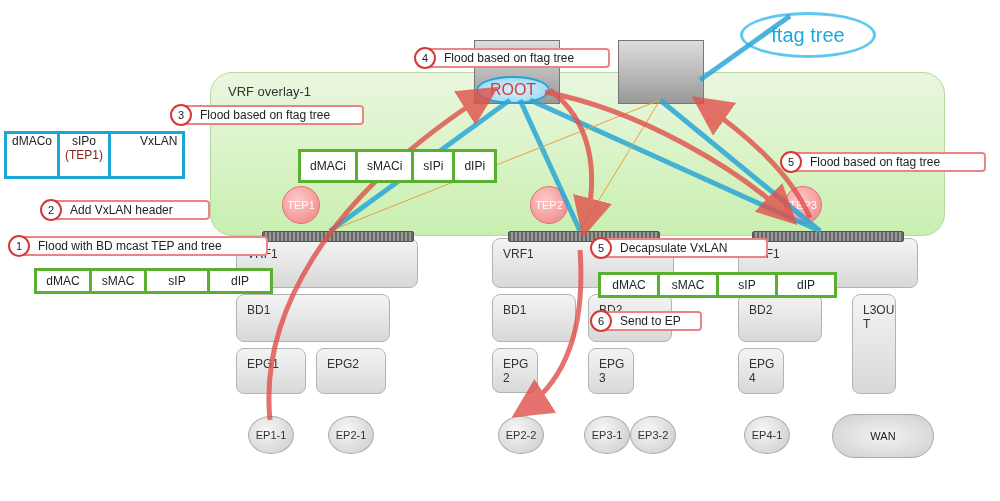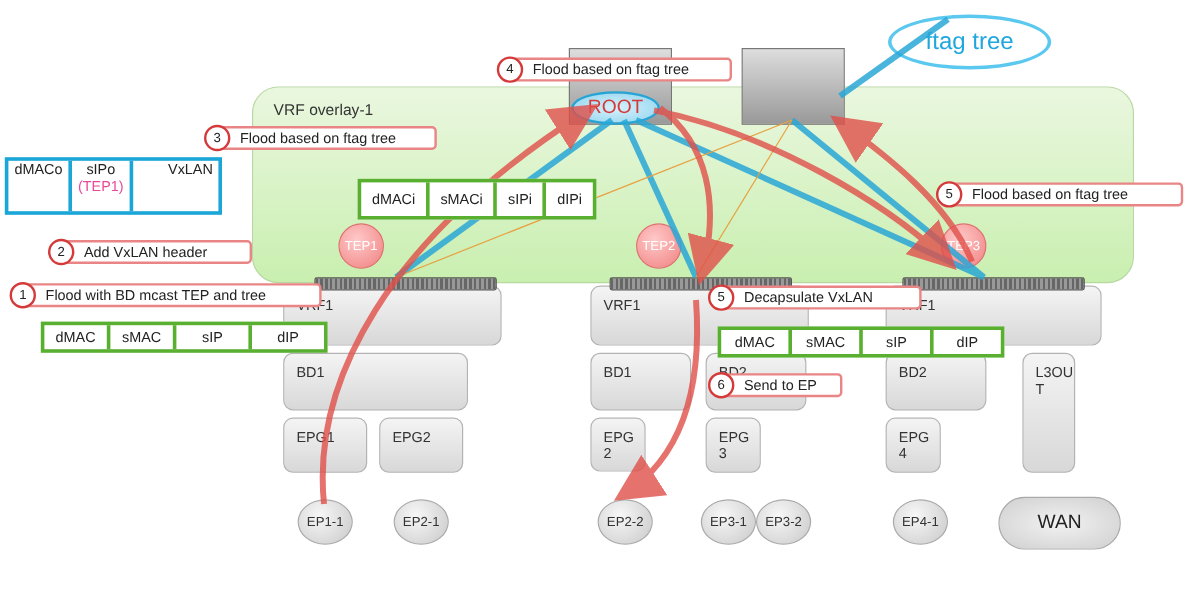--- a/index.html
+++ b/index.html
@@ -23,37 +23,37 @@
             border: 1px solid #555; border-radius: 2px; }
   .step { position: absolute; height: 20px; background: #fff; border: 2px solid #e98585;
           border-radius: 4px; font-size: 12px; display: flex; align-items: center; padding-right: 8px; box-sizing: border-box; }
   .step .num { width: 18px; height: 18px; border-radius: 50%; border: 2px solid #d43a3a; background:#fff;
                font-size: 11px; display: flex; align-items: center; justify-content: center; margin-left: -12px; margin-right: 8px; }
   .hdr-outer { position: absolute; left: 4px; top: 131px; height: 42px; display: flex; border: 3px solid #1ba6d8;
                background: #fff; }
   .hdr-outer .cell { border-right: 3px solid #1ba6d8; font-size: 12px; display:flex; flex-direction: column;
                      align-items:center; justify-content:flex-start; padding: 0 5px; }
   .hdr-outer .cell:last-child { border-right: none; margin-left: 24px; }
-  .red { color: #ec4899; }
+  .red { color: #7f1d1d; }
   .small { font-size: 8px; }
   .hdr-inner { position: absolute; left: 298px; top: 149px; height: 28px; display: flex; border: 3px solid #59b030; background:#fff; }
   .hdr-inner .cell { border-right: 3px solid #59b030; font-size: 12px; display:flex; align-items:center; justify-content:center; padding: 0 9px; }
   .hdr-inner .cell:last-child { border-right: none; }
   .green-hdr { position: absolute; height: 20px; display: flex; border: 3px solid #59b030; background:#fff; }
   .green-hdr .cell { border-right: 3px solid #59b030; font-size: 12px; display:flex; align-items:center; justify-content:center; }
   .green-hdr .cell:last-child { border-right: none; }
   .spine { position: absolute; background: linear-gradient(#ddd, #999); border: 1px solid #777; }
   .root { position: absolute; left: 476px; top: 76px; width: 70px; height: 24px; border-radius: 50%;
           background: radial-gradient(#d7f1fb, #8ed4ef); border: 2px solid #26a4d6; font-size: 16px; color:#d43a3a;
           display:flex; align-items:center; justify-content:center; }
   .ftag-bubble { position: absolute; left: 740px; top: 12px; width: 130px; height: 40px; border-radius: 50%;
                  border: 3px solid #5bc8ef; background: #fff; color: #1fa7de; font-size: 20px;
                  display:flex; align-items:center; justify-content:center; }
   .wan { position: absolute; left: 832px; top: 414px; width: 100px; height: 42px; border-radius: 40px;
-         background: radial-gradient(#f2f2f2, #cfcfcf); border: 1px solid #aaa; font-size: 16px;
+         background: radial-gradient(#f2f2f2, #cfcfcf); border: 1px solid #aaa; font-size: 11px;
          display:flex; align-items:center; justify-content:center; }
   svg.lines { position: absolute; left: 0; top: 0; }
 </style>
 </head>
 <body>
 
 <div class="abs overlay"></div>
 <div class="abs overlay-label">VRF overlay-1</div>
 
 <div class="spine" style="left:474px;top:40px;width:84px;height:62px;"></div>

